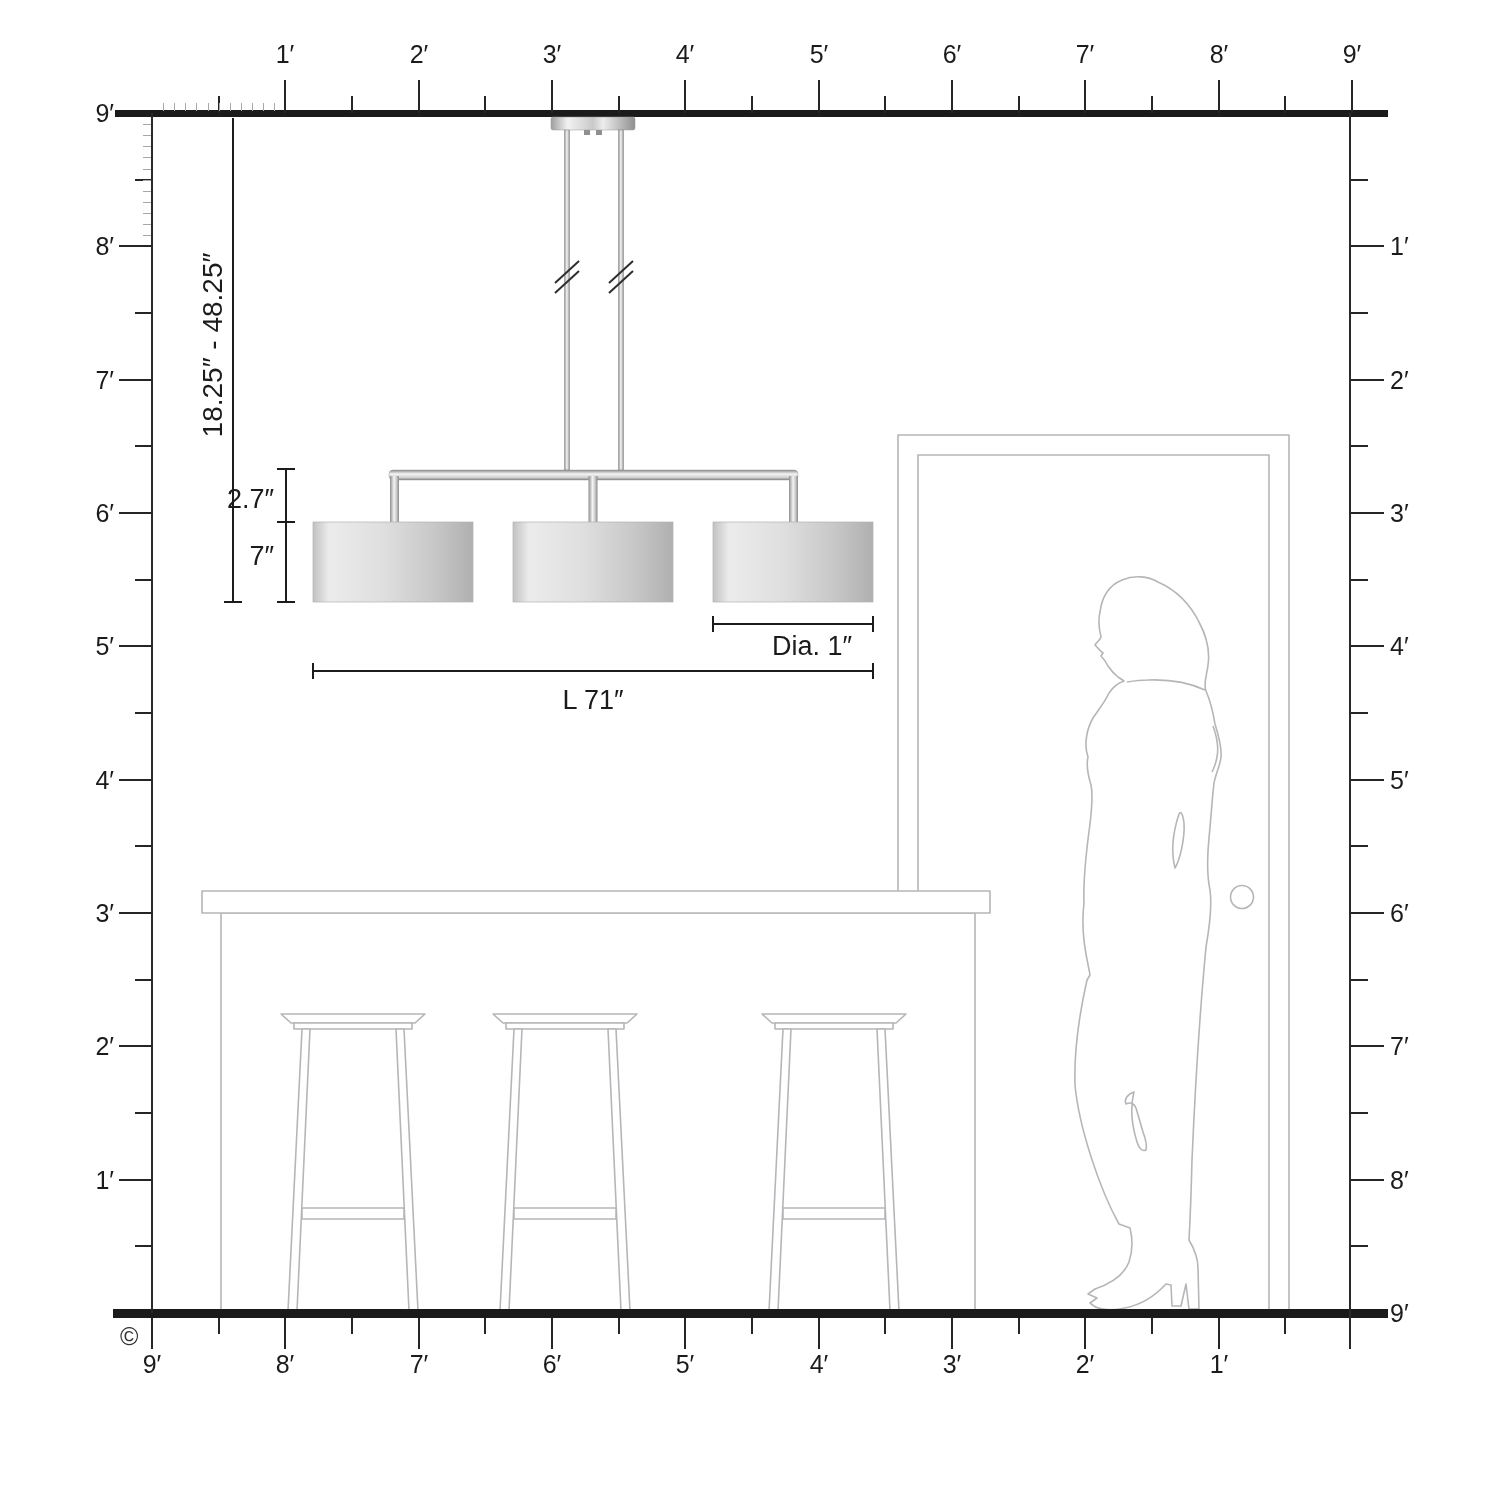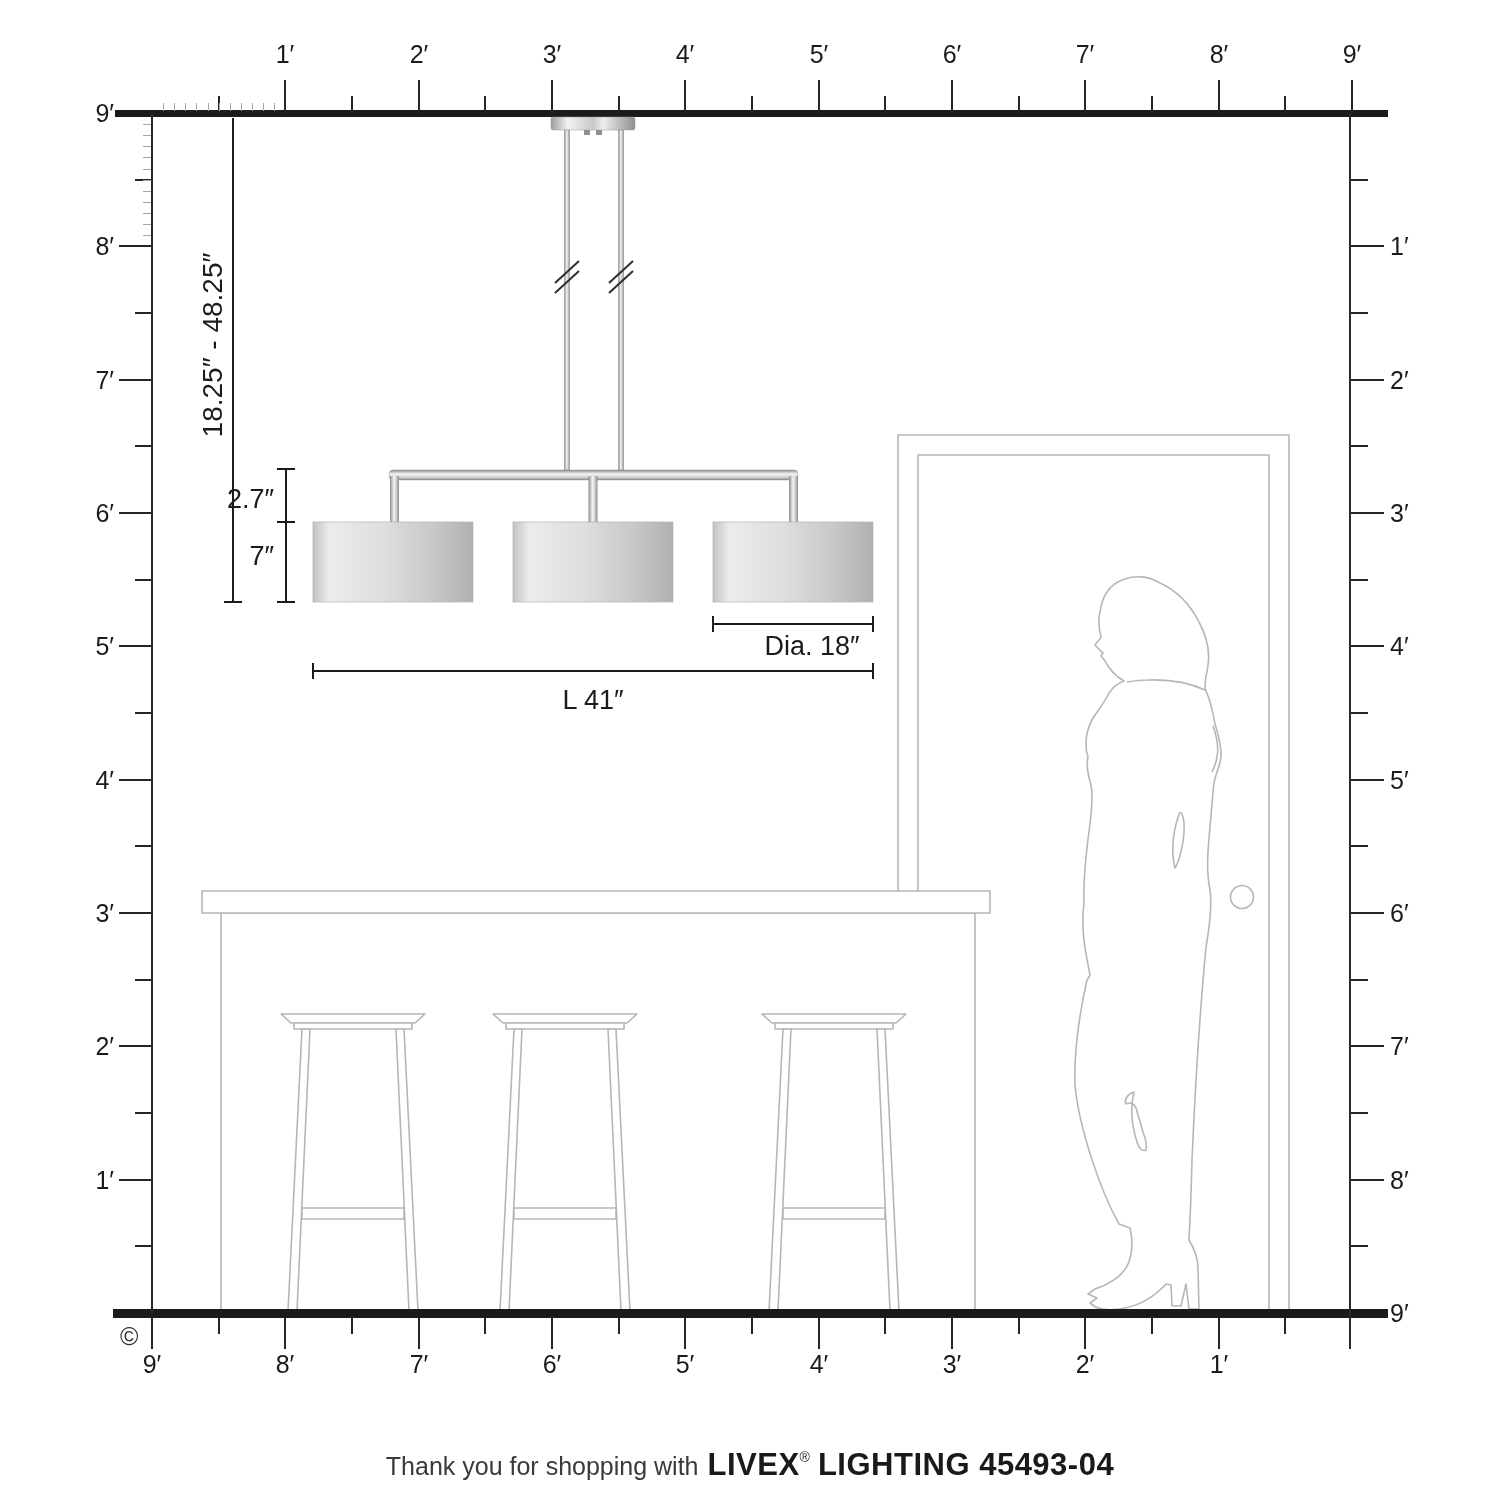--- a/index.html
+++ b/index.html
@@ -279,21 +279,18 @@
       <path d="M233,118 V602 M224,602 H242"></path>
       <path d="M286,469 V602 M277,469 H295 M277,522 H295 M277,602 H295"></path>
       <path d="M713,624 H873 M713,616 V632 M873,616 V632"></path>
       <path d="M313,671 H873 M313,663 V679 M873,663 V679"></path>
     </g>
   </svg>
 
   <div class="dim drop">18.25″ - 48.25″</div>
   <div class="dim d45">2.7″</div>
   <div class="dim d7">7″</div>
-  <div class="dim dia">Dia. 18″</div>
-  <div class="dim len">L 41″</div>
+  <div class="dim dia">Dia. 1″</div>
+  <div class="dim len">L 71″</div>
 
   <div class="copyright">©</div>
 
-  <div class="footer">
-    <span class="pre">Thank you for shopping with</span><span class="brand">LIVEX</span><sup class="reg">®</sup><span class="suf">LIGHTING 45493-04</span>
-  </div>
 </div>
 
 </body></html>

